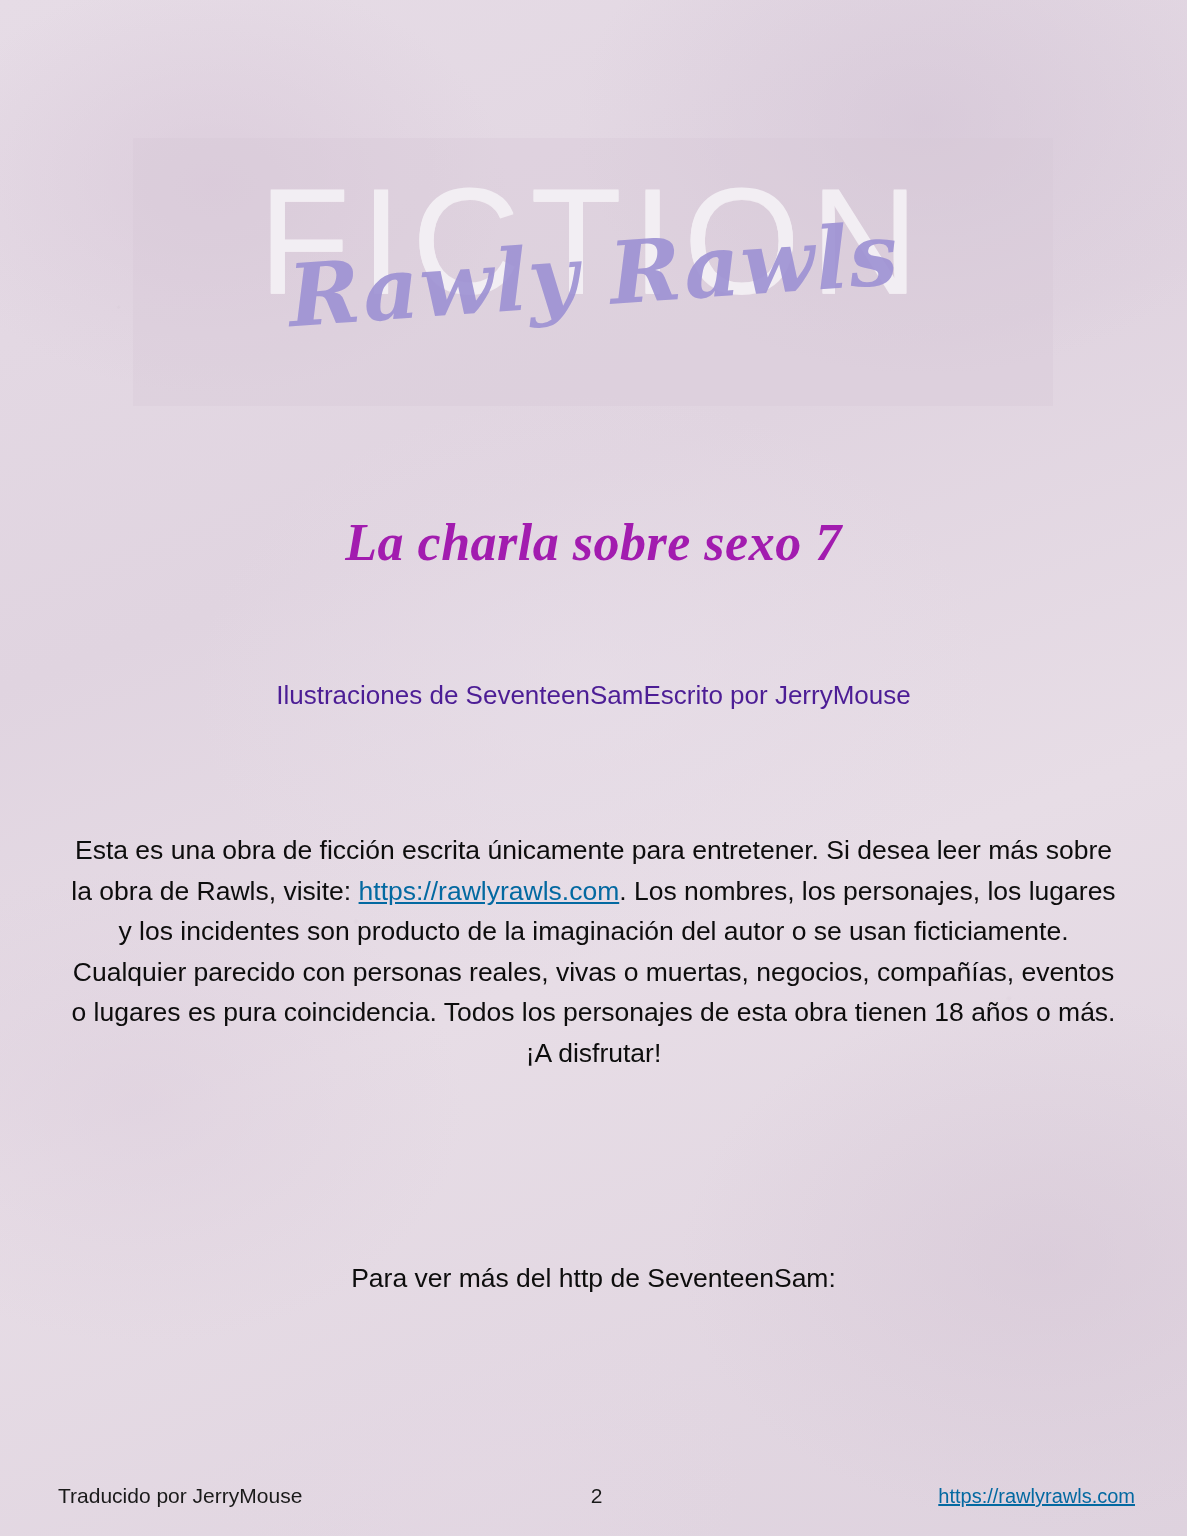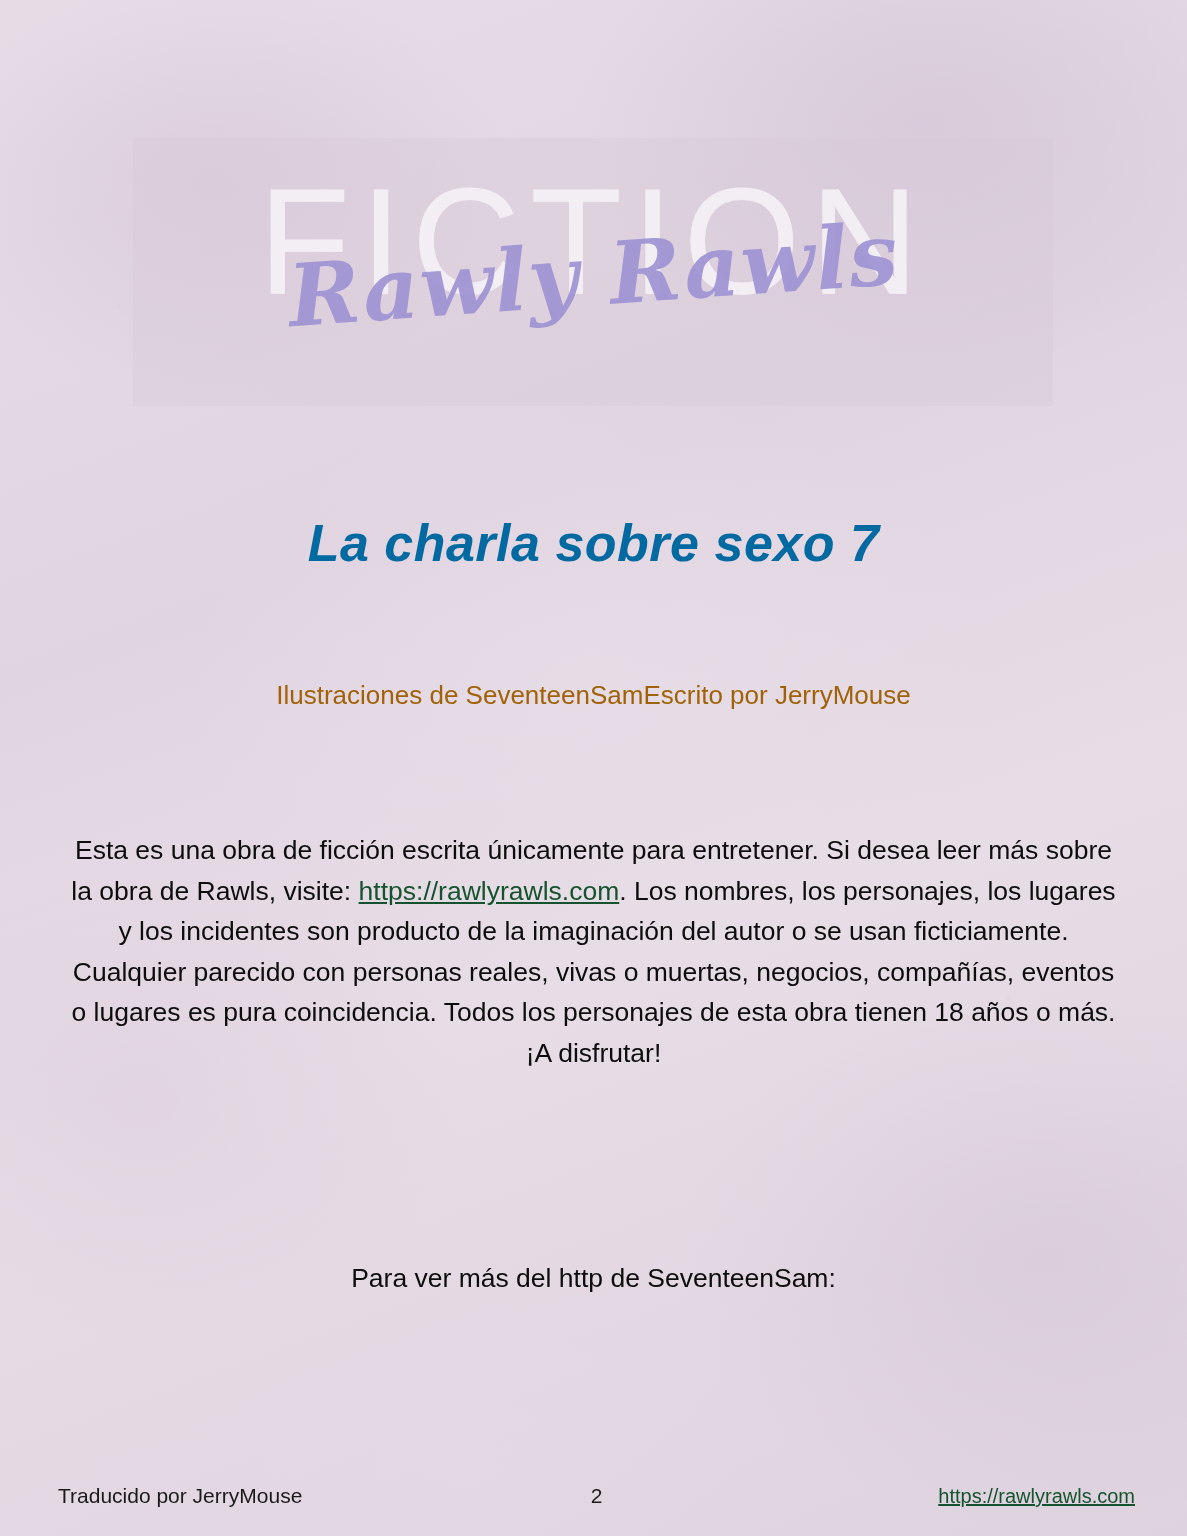--- a/index.html
+++ b/index.html
@@ -93,58 +93,58 @@
     letter-spacing: 1px;
   }
 
   
   .doc-title {
     position: absolute;
     left: 0;
     right: 0;
     top: 478px;
     text-align: center;
-    font-family: Liberation Sans, sans-serif;
+    font-family: Liberation Serif, serif;
     font-style: italic;
     font-weight: bold;
     font-size: 52px;
-    color: #0369a1;
+    color: #a21caf;
     letter-spacing: 0.5px;
   }
 
   
   .credits {
     position: absolute;
     left: 0;
     right: 0;
     top: 680px;
     display: flex;
     justify-content: center;
     font-size: 26px;
-    color: #a16207;
+    color: #4c1d95;
   }
 
   
   .body-copy {
     position: absolute;
     left: 62px;
     width: 1063px;
     top: 830px;
     text-align: center;
     font-size: 26.5px;
     line-height: 1.53;
     color: #0d0d0d;
   }
   .para {
     margin: 0 0 36px 0;
   }
   .para.spaced { margin-top: 52px; }
 
   a.link, .link {
-    color: #14532d;
+    color: #0369a1;
     text-decoration: underline;
     word-break: break-all;
   }
 
   .see-more {
     position: absolute;
     left: 62px;
     width: 1063px;
     top: 1258px;
     text-align: center;

